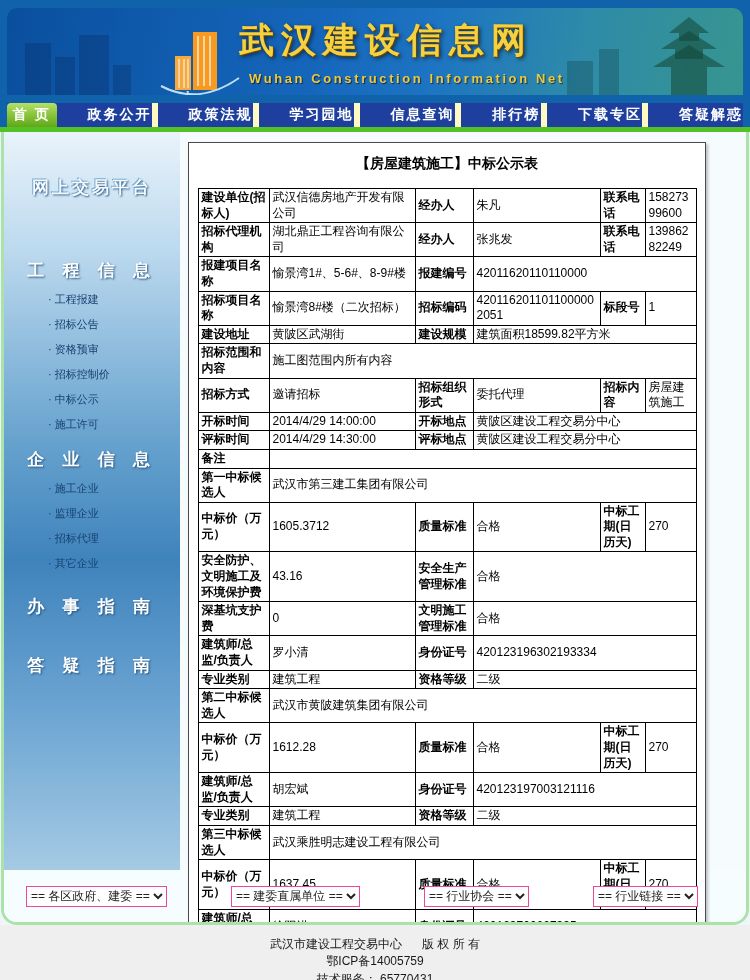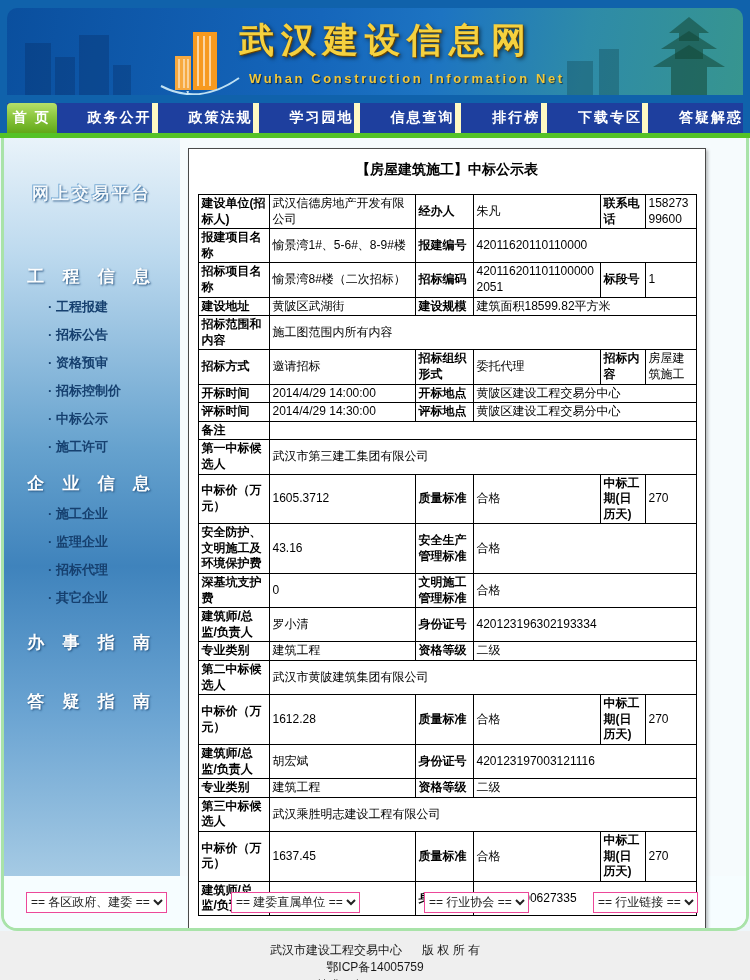--- a/index.html
+++ b/index.html
@@ -36,21 +36,21 @@
     text-shadow: 1px 1px 0 #6b4500, 2px 2px 4px rgba(0,0,0,.65);
     font-family: "Liberation Serif", "DejaVu Serif", serif;
     white-space: nowrap;
   }
   .site-sub {
     color: #f0c83c; font-size: 13px; font-weight: bold; letter-spacing: 2.6px;
     margin: 7px 0 0 10px; text-shadow: 1px 1px 1px rgba(0,0,0,.6); white-space: nowrap;
   }
 
   
-  .nav { display: flex; height: 30px; margin: 0 7px; background: #1e3f9e; gap: 31px; }
+  .nav { display: flex; height: 24px; margin: 0 7px; background: #1e3f9e; gap: 31px; }
   .nav-tab {
     flex: 1; display: flex; align-items: center; justify-content: center;
     color: #fff; font-size: 14px; font-weight: bold; letter-spacing: 2px;
     border-right: 6px solid #fef9c3; cursor: pointer; white-space: nowrap;
   }
   .nav-tab:last-child { border-right: none; }
   .nav-tab.active {
     background: linear-gradient(180deg,#b5e06a 0%,#8cc63f 45%,#61a818 100%);
     border-radius: 4px 4px 0 0; border-right: none;
   }
@@ -77,21 +77,21 @@
   .sb-sec { margin-top: 16px; }
   .sb-sec-0 { margin-top: 60px; }
   .sb-sec-2 { margin-top: 24px; }
   .sb-sec-3 { margin-top: 36px; }
   .sb-heading {
     color: #fdfefe; font-weight: bold; font-size: 17px; letter-spacing: 7px;
     text-shadow: 1px 1px 2px #24517e; margin-bottom: 10px;
     font-family: "Liberation Serif", "DejaVu Serif", serif; white-space: nowrap;
   }
   .sb-item {
-    color: #16406f; font-weight: bold; font-size: 13px; text-align: left;
+    color: #16406f; font-weight: normal; font-size: 11px; text-align: left;
     margin: 10px 0 10px 44px; cursor: pointer; white-space: nowrap;
   }
 
   
   .content { flex: 1; padding: 10px 0 0 8px; }
   .content-box {
     width: 518px; min-height: 714px; background: #fff;
     border: 1px solid #4a4a4a; box-shadow: 2px 2px 3px rgba(0,0,0,.25);
     padding-bottom: 12px;
   }
@@ -222,20 +222,28 @@
           <tbody>
               <tr>
                 <td class="lbl">建设单位(招标人)</td>
                 <td class="val">武汉信德房地产开发有限公司</td>
                 <td class="lbl">经办人</td>
                 <td class="val">朱凡</td>
                 <td class="lbl">联系电话</td>
                 <td class="val">15827399600</td>
               </tr>
               <tr>
+                <td class="lbl">招标代理机构</td>
+                <td class="val">湖北鼎正工程咨询有限公司</td>
+                <td class="lbl">经办人</td>
+                <td class="val">张兆发</td>
+                <td class="lbl">联系电话</td>
+                <td class="val">13986282249</td>
+              </tr>
+              <tr>
                 <td class="lbl">报建项目名称</td>
                 <td class="val">愉景湾1#、5-6#、8-9#楼</td>
                 <td class="lbl">报建编号</td>
                 <td colspan="3" class="val">42011620110110000</td>
               </tr>
               <tr>
                 <td class="lbl">招标项目名称</td>
                 <td class="val">愉景湾8#楼（二次招标）</td>
                 <td class="lbl">招标编码</td>
                 <td class="val">4201162011011000002051</td>

